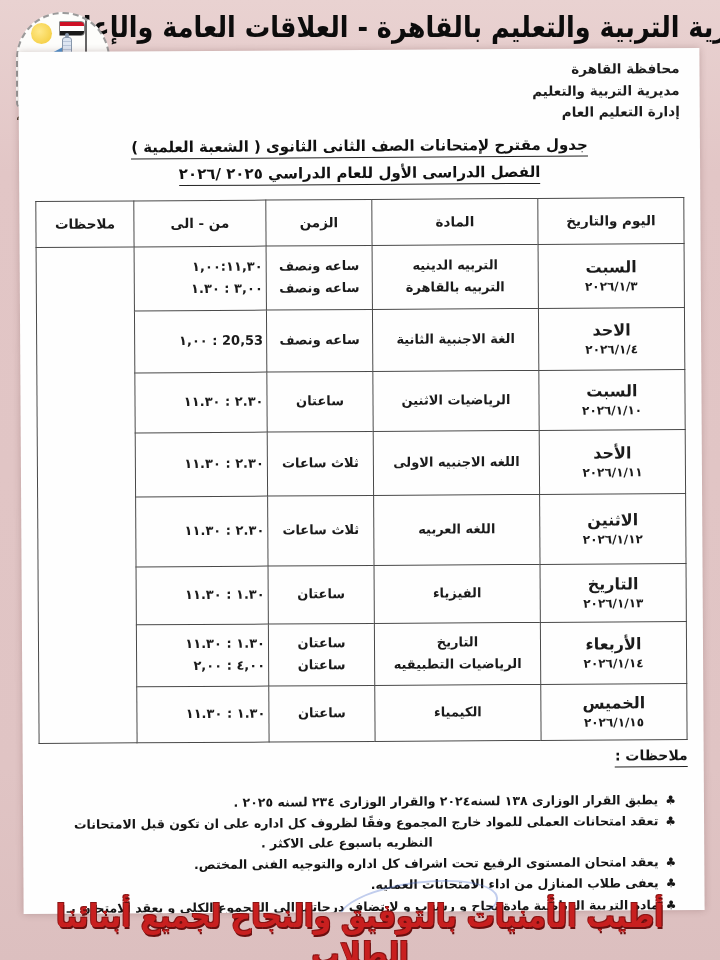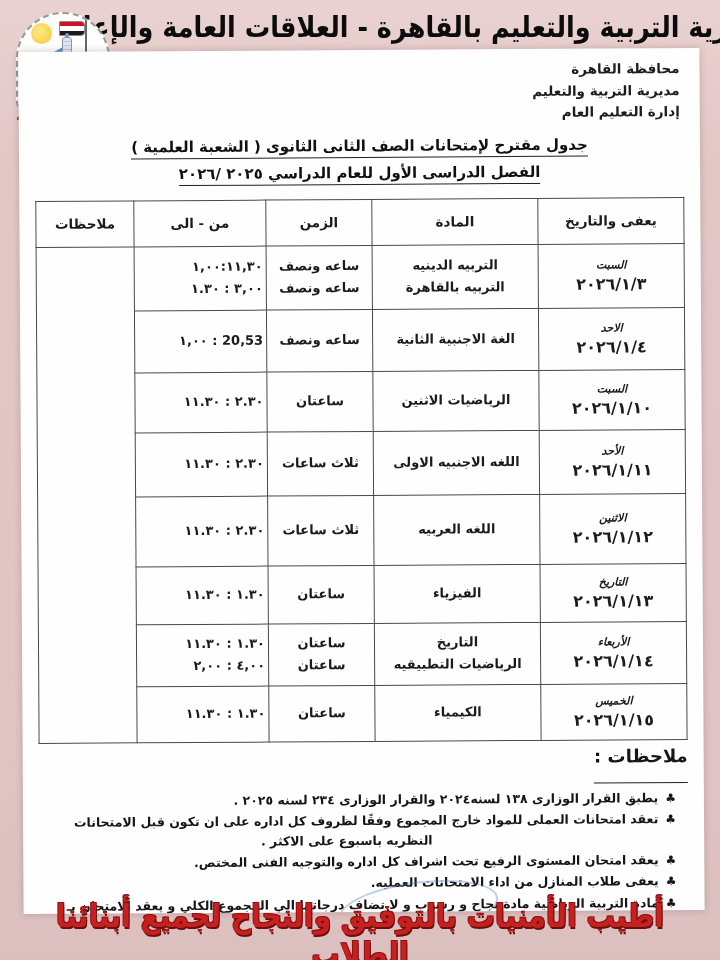--- a/index.html
+++ b/index.html
@@ -53,28 +53,28 @@
                font-size:13.5px; line-height:1.6; color:#1c1c1c; }
   .doc-title{ margin-top:11px; text-align:center; font-weight:bold; color:#111; }
   .doc-title .l{ display:inline-block; font-size:15px; border-bottom:1.5px solid #222;
                  padding-bottom:2px; margin-bottom:5px; }
   
   table.sched{ width:648px; margin:9px auto 0; border-collapse:collapse;
                border:1.5px solid #3a3a3a; table-layout:fixed; }
   .sched th,.sched td{ border:1px solid #4a4a4a; font-weight:bold; color:#1b1b1b;
                        text-align:center; vertical-align:middle; padding:2px 3px; }
   .sched th{ font-size:13.5px; height:46px; }
-  .day-name{ font-size:11px;font-style:italic; }
-  .day-date{ font-size:16px; direction:ltr; margin-top:3px; }
+  .day-name{ font-size:16px; }
+  .day-date{ font-size:12px; direction:ltr; margin-top:3px; }
   .cell-line{ font-size:13px; line-height:1.75; }
   .time-line{ font-size:13px; line-height:1.75; direction:ltr; unicode-bidi:isolate;text-align:right; }
   
   .notes{ padding:5px 16px 0 12px; color:#161616; }
-  .notes-heading{ display:inline-block; font-size:18px; font-weight:bold;
-                  border-bottom:1.5px solid #222; padding-bottom:16px; margin-bottom:3px; }
+  .notes-heading{ display:inline-block; font-size:14px; font-weight:bold;
+                  border-bottom:1.5px solid #222; padding-bottom:3px; margin-bottom:21px; }
   .note-item{ display:flex; align-items:flex-start; font-size:12.5px; font-weight:bold;
               line-height:1.55; margin:2px 12px 0 0; }
   .note-bullet{ flex:0 0 auto; margin-left:7px; font-size:12px; transform:translateY(1px); }
   .note-text{ text-align:right; }
   .note-item:nth-of-type(2) .note-text,
   .note-item:nth-of-type(5) .note-text{ text-align:right; text-align-last:center; }
   
   .stamp{ position:absolute; left:315px; top:832px; width:160px; height:52px;
           border:2px solid rgba(80,115,205,.35); border-radius:50%;
           transform:rotate(-7deg); }
@@ -119,21 +119,21 @@
   <table class="sched">
     <colgroup>
       <col style="width:146px">
         <col style="width:166px">
         <col style="width:106px">
       <col style="width:132px">
         <col style="width:98px">
     </colgroup>
     <thead>
       <tr>
-        <th>يعفى والتاريخ</th>
+        <th>اليوم والتاريخ</th>
         <th>المادة</th>
         <th>الزمن</th>
         <th>من - الى</th>
         <th>ملاحظات</th>
       </tr>
     </thead>
     <tbody>
         <tr style="height: 64px;">
           <td>
             <div class="day-name">السبت</div>

